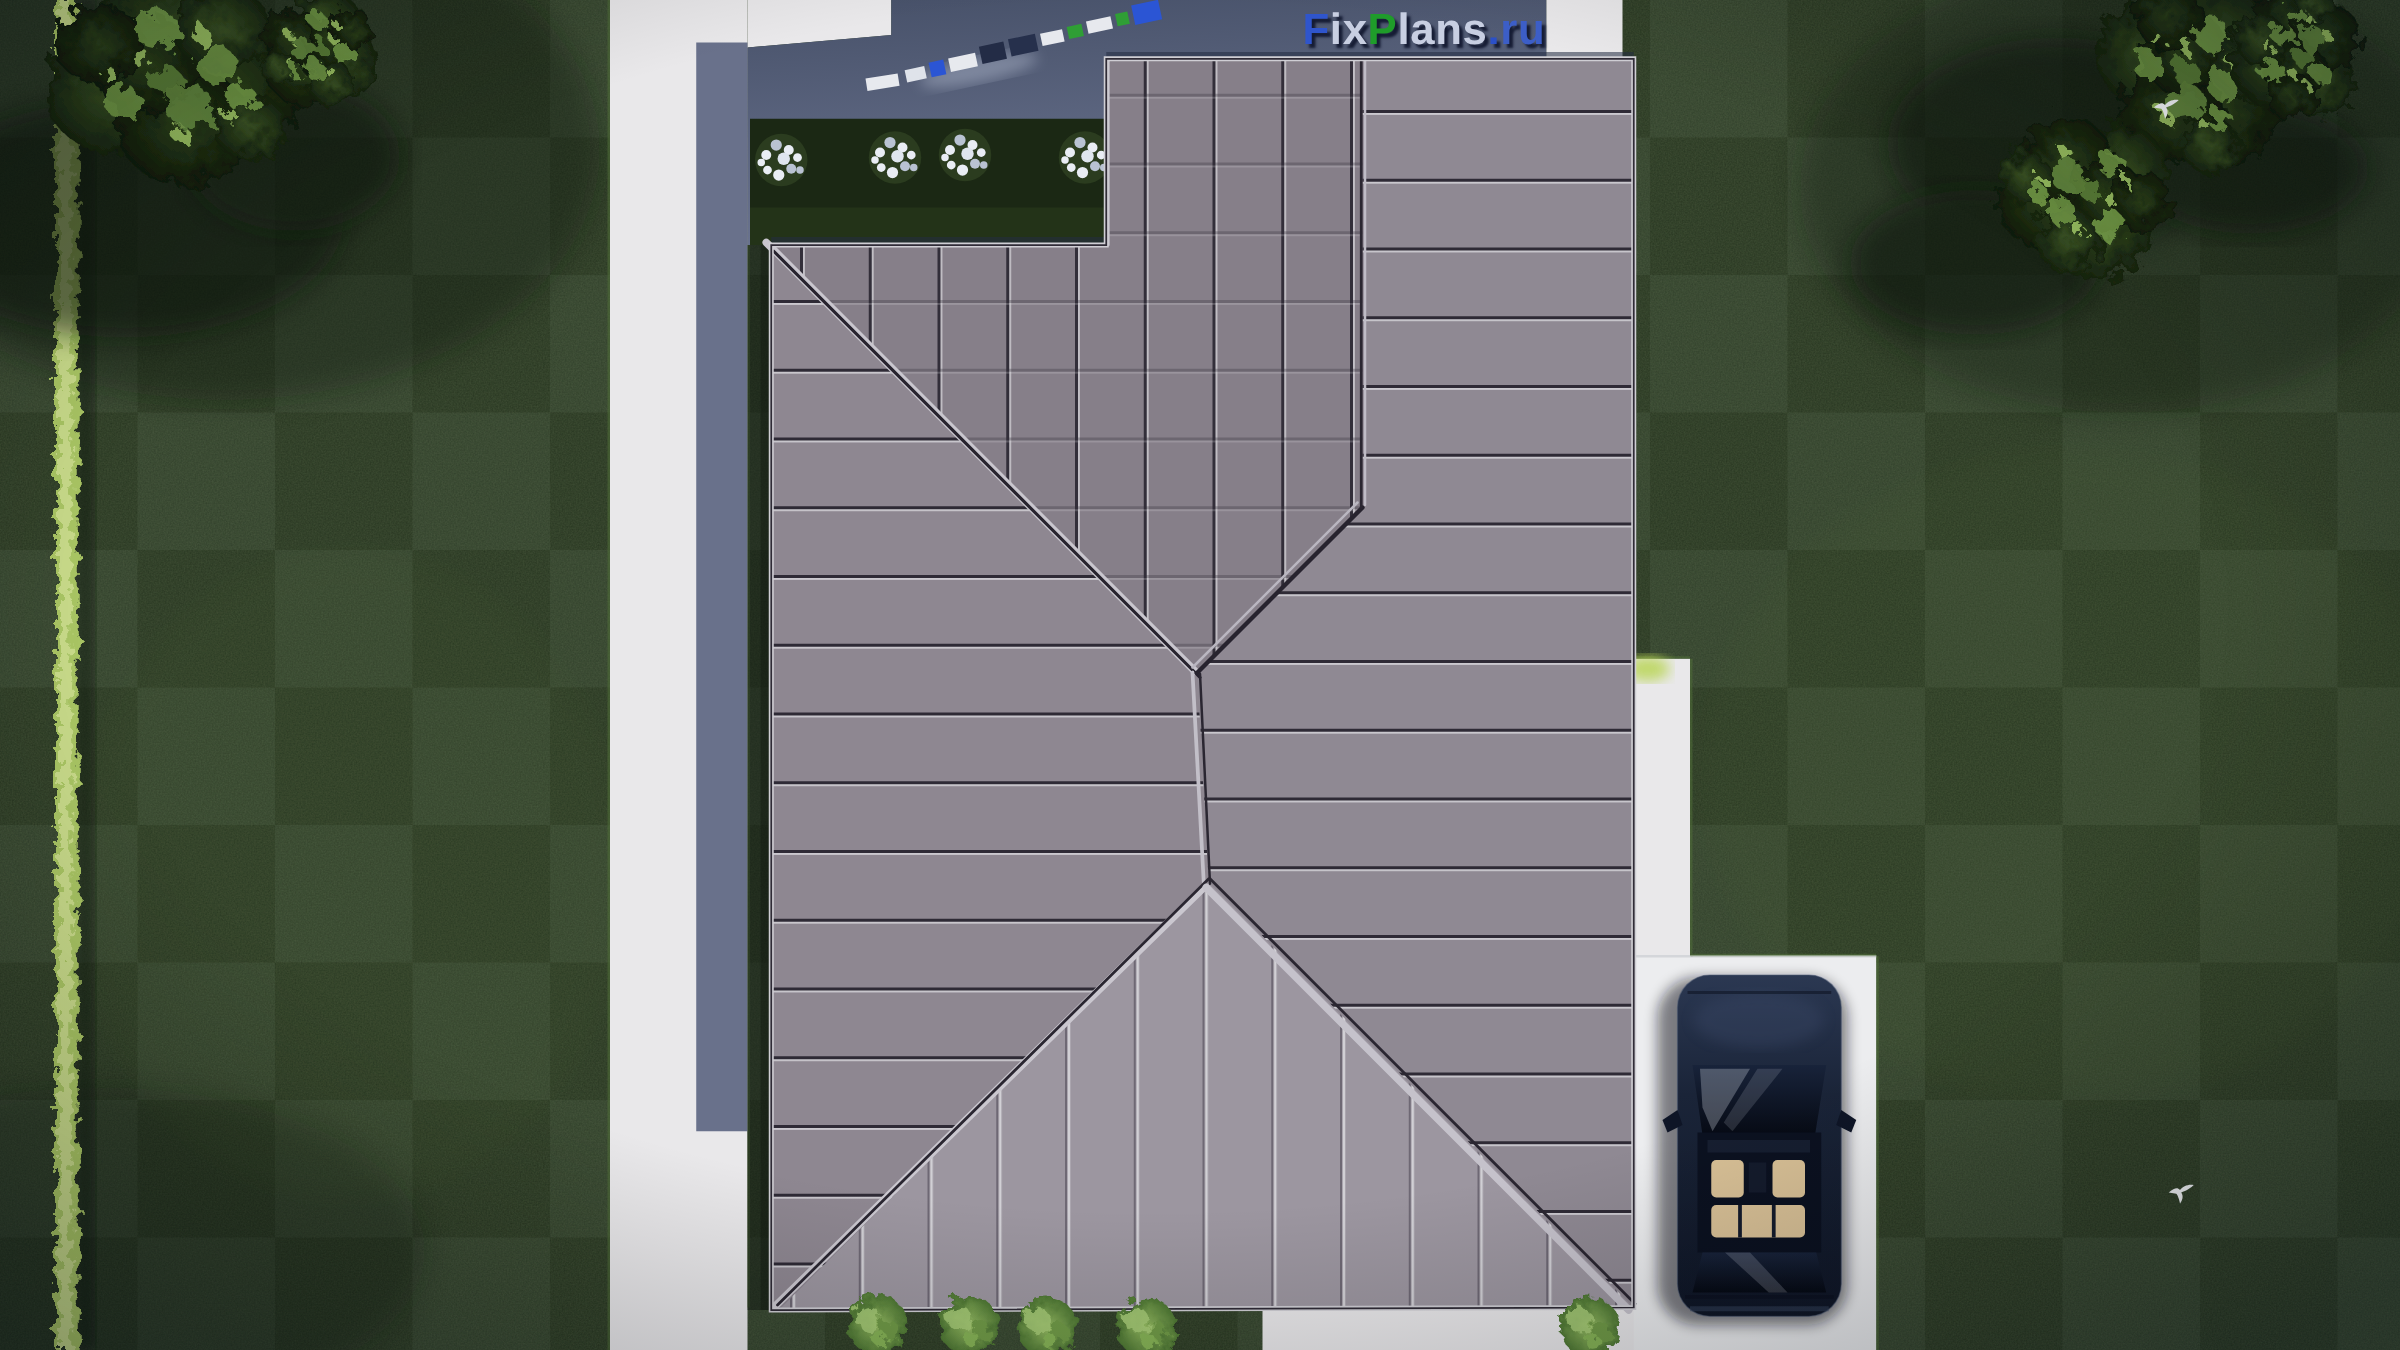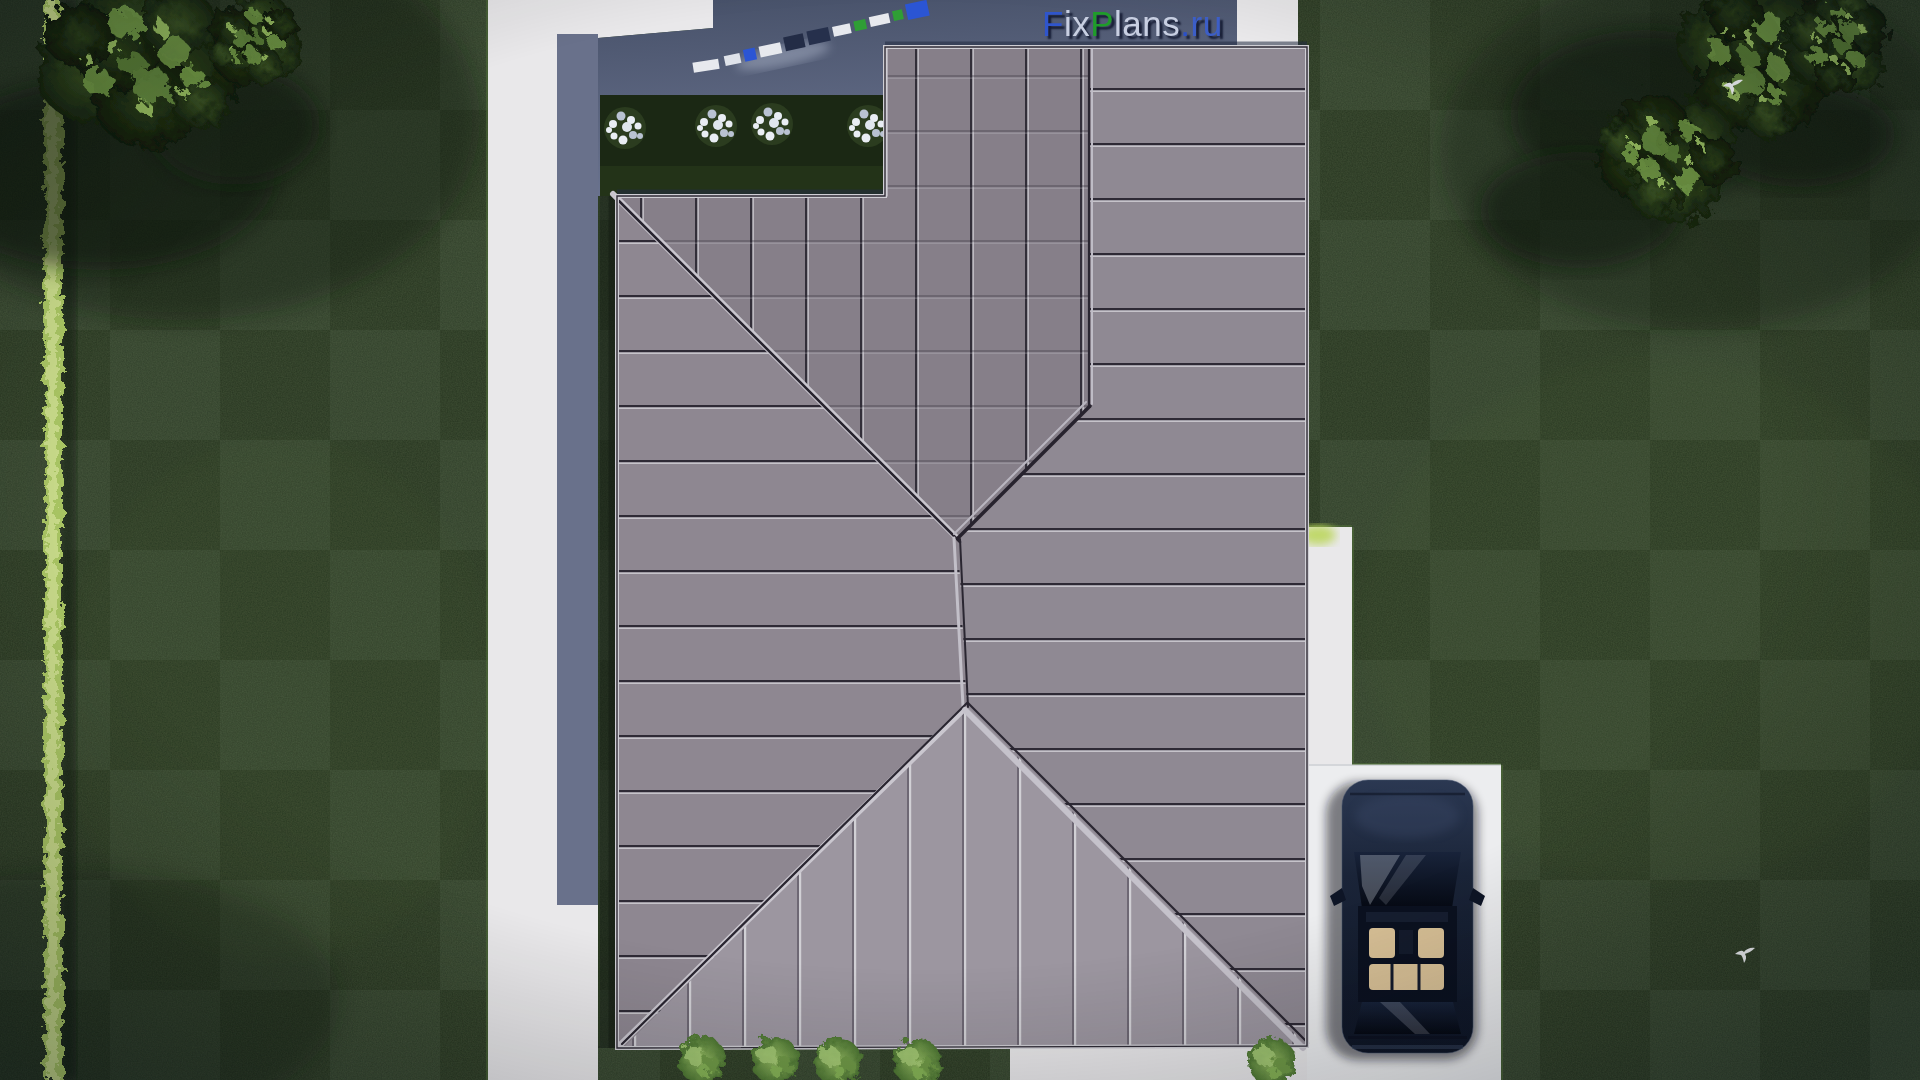--- a/index.html
+++ b/index.html
@@ -4,21 +4,21 @@
 <style>
   html,body{margin:0;padding:0;background:#11160e;}
   .scene{
     position:relative;width:1920px;height:1080px;overflow:hidden;
     font-family:"Liberation Sans",sans-serif;
     background:var(--grass,#293722);
   }
   .scene svg{position:absolute;left:0;top:0;}
   .watermark{
     position:absolute;left:1042px;top:6px;z-index:10;
-    font-size:35px;font-weight:normal;letter-spacing:0.5px;line-height:1;
+    font-size:35px;font-weight:bold;letter-spacing:0.5px;line-height:1;
     text-shadow:3px 3px 2px rgba(10,16,40,0.85);
     user-select:none;white-space:nowrap;
   }
 </style>
 </head>
 <body>
 
 <div class="scene">
 <svg width="1920" height="1080" viewBox="0 0 1920 1080">
   <defs>

